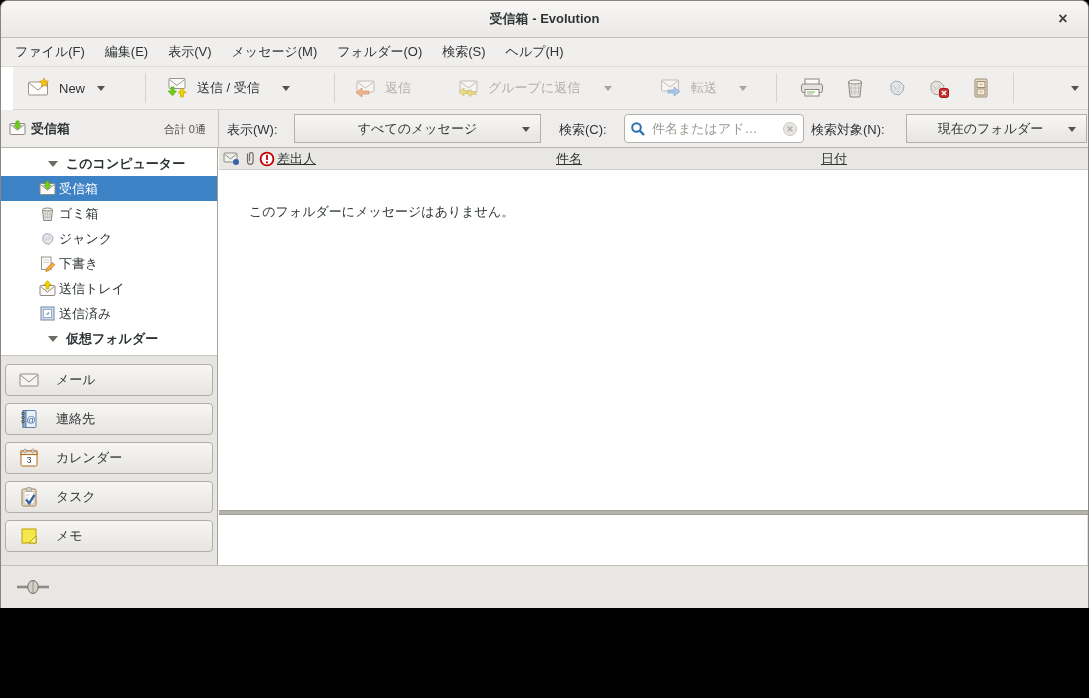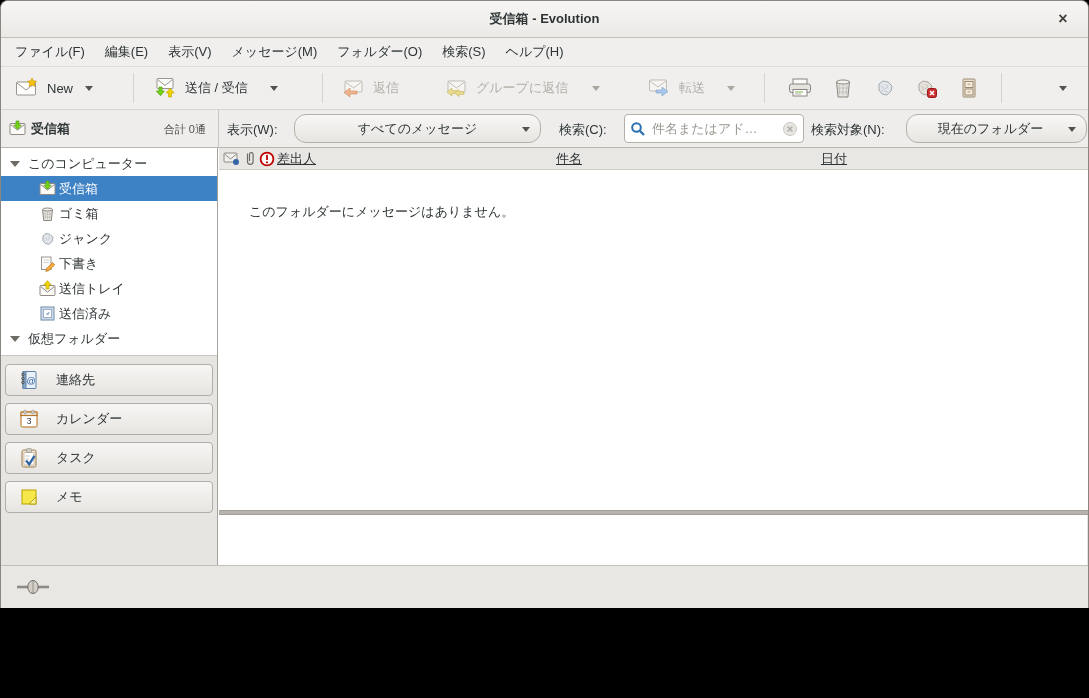--- a/index.html
+++ b/index.html
@@ -15,58 +15,58 @@
   .close-btn{position:absolute;right:15px;top:8px;width:20px;height:20px;line-height:20px;
              text-align:center;font-size:16px;color:#43403c;cursor:default;}
 
   
   .menubar{position:absolute;top:37px;left:0;right:0;height:28px;background:#f0efed;
            border-bottom:1px solid #e0ddd8;display:flex;align-items:center;padding-left:4px;
            font-size:13px;color:#2e3436;}
   .menu-item{padding:4px 10px;white-space:nowrap;}
 
   
-  .toolbar{position:absolute;top:66px;left:0;right:0;height:42px;background:#f0efed;
+  .toolbar{position:absolute;top:66px;left:12px;right:0;height:42px;background:#f0efed;
            border-bottom:1px solid #d9d6d1;}
   .tbtn{position:absolute;top:5px;height:32px;display:flex;align-items:center;gap:8px;
         font-size:13px;color:#2e3436;padding:0 6px;border-radius:3px;white-space:nowrap;}
   .tbtn.disabled{color:#b2aea8;}
   .tsep{position:absolute;top:6px;width:1px;height:30px;background:#d6d3cd;}
   .arr{width:0;height:0;border-left:4px solid transparent;border-right:4px solid transparent;
        border-top:5px solid #55524d;margin-left:4px;}
   .arr.dim{border-top-color:#aaa6a0;}
   .icon{display:inline-flex;align-items:center;justify-content:center;flex:none;}
 
   
   .filterbar{position:absolute;top:109px;left:0;right:0;height:37px;background:#eeedeb;
              border-bottom:1px solid #b9b5af;font-size:13px;color:#2e3436;}
   .folder-cell{position:absolute;left:0;top:0;bottom:0;width:217px;border-right:1px solid #c9c5c0;}
   .folder-cell .ficon{position:absolute;left:8px;top:10px;}
   .folder-cell .fname{position:absolute;left:30px;top:10px;font-weight:bold;}
   .folder-cell .ftotal{position:absolute;right:12px;top:12px;font-size:11px;color:#55524d;}
   .flabel{position:absolute;top:11px;white-space:nowrap;}
   .combo{position:absolute;top:4px;height:29px;box-sizing:border-box;border:1px solid #b4afa8;
-         border-radius:12px;background:linear-gradient(#f8f7f5,#e7e5e1);
+         border-radius:0;background:linear-gradient(#f8f7f5,#e7e5e1);
          display:flex;align-items:center;justify-content:center;gap:10px;font-size:13px;}
   .combo .arr{position:absolute;right:10px;top:12px;margin:0;}
   .searchbox{position:absolute;left:623px;top:4px;width:180px;height:29px;box-sizing:border-box;
              background:#fff;border:1px solid #b4afa8;border-radius:4px;
              display:flex;align-items:center;padding:0 5px;gap:4px;}
   .searchbox input{border:none;outline:none;flex:1;min-width:0;font-size:13px;color:#2e3436;
                    font-family:inherit;background:transparent;}
   .searchbox input::placeholder{color:#9b9791;}
 
   
   .sidebar{position:absolute;top:147px;left:0;width:217px;bottom:43px;background:#fff;
            border-right:1px solid #a5a19b;box-sizing:border-box;}
   .tree{padding-top:3px;font-size:13px;color:#2e3436;}
   .trow{display:flex;align-items:center;height:25px;}
   .trow .expander{width:0;height:0;border-left:5px solid transparent;border-right:5px solid transparent;
                   border-top:6px solid #6e6a64;margin:0 8px 0 9px;}
-  .trow.group{font-weight:normal;}
+  .trow.group{font-weight:bold;margin-left:38px;}
   .trow.item{padding-left:38px;gap:3px;}
   .trow.selected{background:#3e82c6;color:#fff;}
   .switcher{position:absolute;left:0;right:0;bottom:0;height:208px;background:#e7e5e2;
             border-top:1px solid #c9c5c0;padding-top:1px;}
   .sbtn{margin:7px 4px 0 4px;height:32px;box-sizing:border-box;border:1px solid #b2ada6;border-radius:4px;
         background:linear-gradient(#f7f6f4,#e7e5e1);display:flex;align-items:center;gap:16px;
         padding-left:12px;font-size:13px;color:#2e3436;}
 
   
   .listheader{position:absolute;left:218px;top:147px;right:0;height:21px;background:#e9e7e4;
@@ -335,20 +335,29 @@
               <path d="M1.5 4 h5.2 l1.5 2 h7.3 v9 h-14z" fill="#f29b38" stroke="#c2660a"></path>
               <circle cx="8" cy="10" r="2.8" fill="#fff" stroke="#c2660a"></circle>
               <path d="M10.2 12.2 l2.3 2.3" stroke="#c2660a" stroke-width="1.3"></path>
             </svg>
         </span>
         <span>該当しないもの</span>
       </div>
     </div>
 
     <div class="switcher">
+      <div class="sbtn">
+        <span class="icon">
+          <svg width="22" height="22" viewBox="0 0 22 22">
+              <rect x="2" y="5" width="18" height="12" rx="1" fill="#f6f5f2" stroke="#8f8a83"></rect>
+              <path d="M2.5 6 L11 13 L19.5 6" fill="none" stroke="#8f8a83"></path>
+            </svg>
+        </span>
+        <span>メール</span>
+      </div>
       <div class="sbtn">
         <span class="icon">
           <svg width="22" height="22" viewBox="0 0 22 22">
               <rect x="5" y="2.5" width="13" height="17" rx="1" fill="#eaf0f7" stroke="#5e81a5"></rect>
               <rect x="5" y="2.5" width="3" height="17" fill="#86aacd" stroke="#5e81a5"></rect>
               <circle cx="5" cy="5.5" r="1.3" fill="none" stroke="#55524d"></circle>
               <circle cx="5" cy="9.5" r="1.3" fill="none" stroke="#55524d"></circle>
               <circle cx="5" cy="13.5" r="1.3" fill="none" stroke="#55524d"></circle>
               <text x="13" y="14.5" font-size="9" fill="#3465a4" text-anchor="middle" font-family="inherit">@</text>
             </svg>

